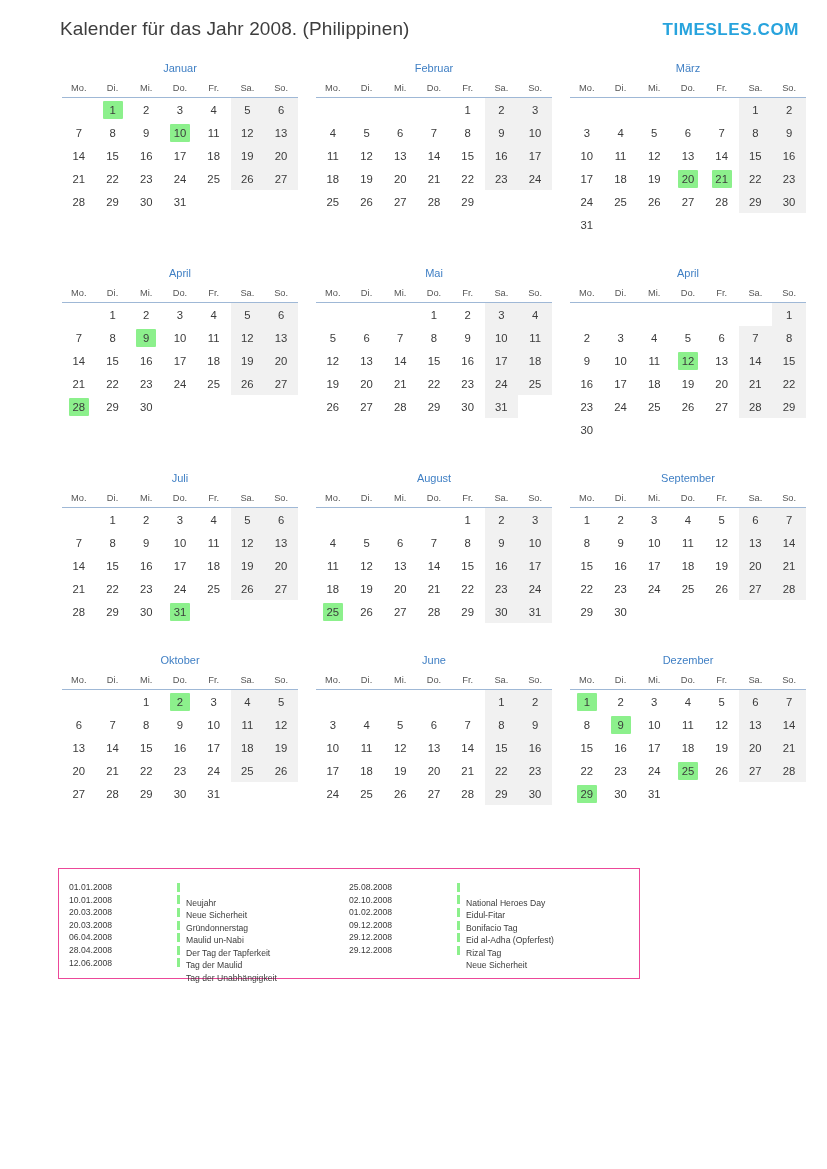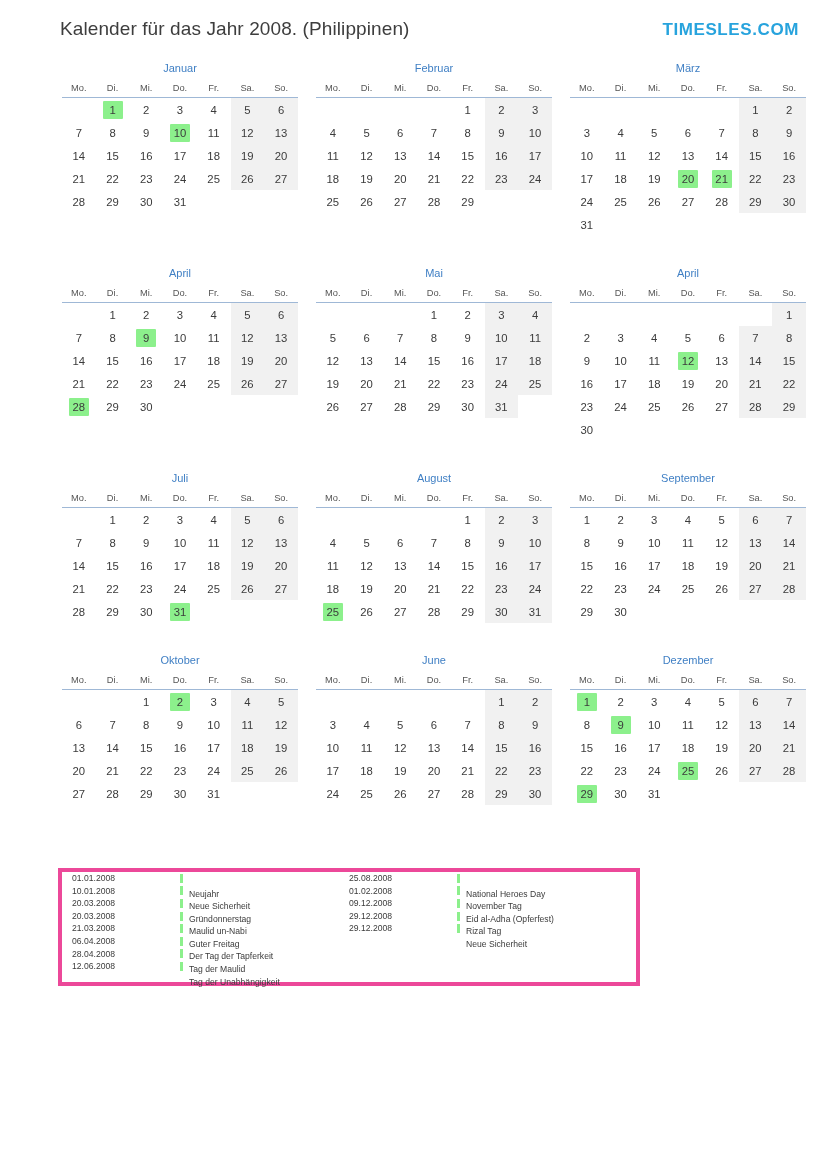--- a/index.html
+++ b/index.html
@@ -94,22 +94,22 @@
   table.cal td.hol .d {
     background: #8cf08c;
   }
   
   .legend {
     position: absolute;
     left: 58px;
     top: 868px;
     width: 582px;
     box-sizing: border-box;
-    border: 4px solid #ec4899;
-    padding: 0 10px 9px 10px;
+    border: 1px solid #ec4899;
+    padding: 12px 10px 9px 10px;
     display: flex;
   }
   .legend-col {
     width: 50%;
     display: flex;
     flex-direction: column;
   }
   .legend-row {
     display: flex;
     align-items: center;
@@ -939,25 +939,20 @@
           <div class="legend-date">20.03.2008</div>
           <div class="legend-bar"></div>
           <div class="legend-name">Gründonnerstag</div>
         </div>
         <div class="legend-row">
           <div class="legend-date">20.03.2008</div>
           <div class="legend-bar"></div>
           <div class="legend-name">Maulid un-Nabi</div>
         </div>
         <div class="legend-row">
-          <div class="legend-date">21.03.2008</div>
-          <div class="legend-bar"></div>
-          <div class="legend-name">Guter Freitag</div>
-        </div>
-        <div class="legend-row">
           <div class="legend-date">06.04.2008</div>
           <div class="legend-bar"></div>
           <div class="legend-name">Der Tag der Tapferkeit</div>
         </div>
         <div class="legend-row">
           <div class="legend-date">28.04.2008</div>
           <div class="legend-bar"></div>
           <div class="legend-name">Tag der Maulid</div>
         </div>
         <div class="legend-row">
@@ -966,23 +961,28 @@
           <div class="legend-name">Tag der Unabhängigkeit</div>
         </div>
       </div>
     <div class="legend-col">
         <div class="legend-row">
           <div class="legend-date">25.08.2008</div>
           <div class="legend-bar"></div>
           <div class="legend-name">National Heroes Day</div>
         </div>
         <div class="legend-row">
+          <div class="legend-date">02.10.2008</div>
+          <div class="legend-bar"></div>
+          <div class="legend-name">Eidul-Fitar</div>
+        </div>
+        <div class="legend-row">
           <div class="legend-date">01.02.2008</div>
           <div class="legend-bar"></div>
-          <div class="legend-name">November Tag</div>
+          <div class="legend-name">Bonifacio Tag</div>
         </div>
         <div class="legend-row">
           <div class="legend-date">09.12.2008</div>
           <div class="legend-bar"></div>
           <div class="legend-name">Eid al-Adha (Opferfest)</div>
         </div>
         <div class="legend-row">
           <div class="legend-date">29.12.2008</div>
           <div class="legend-bar"></div>
           <div class="legend-name">Rizal Tag</div>

